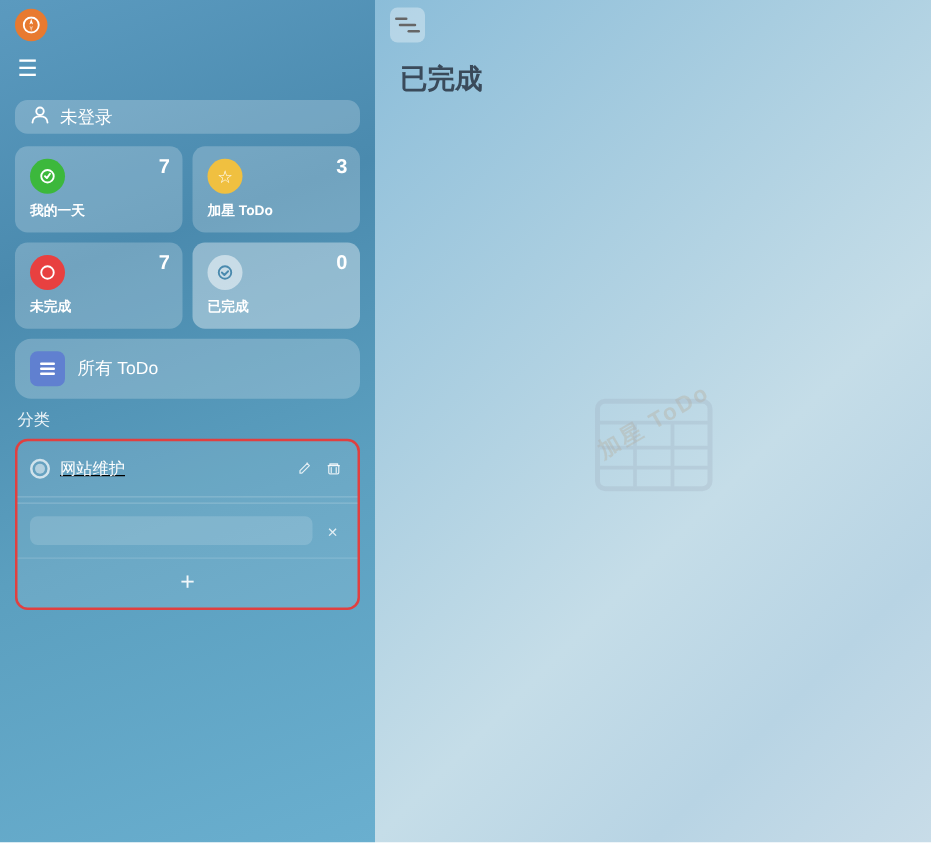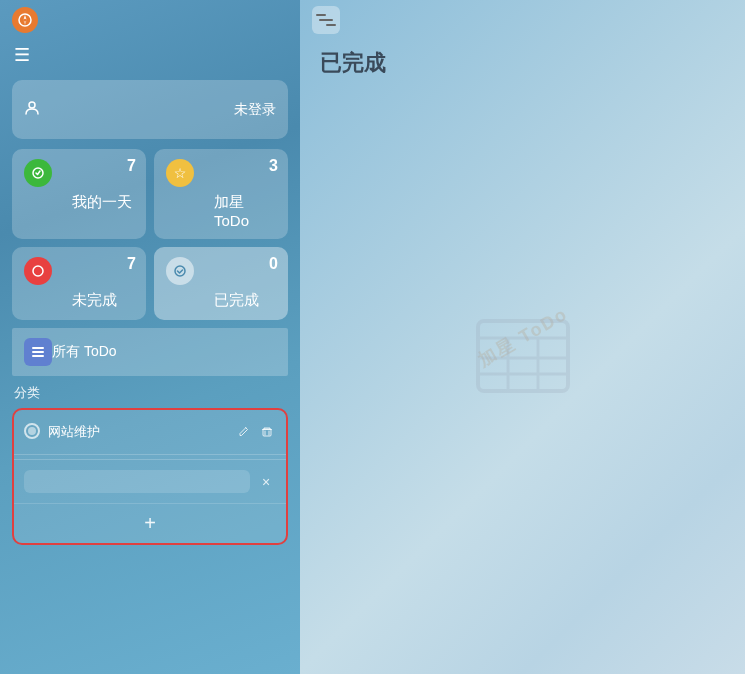--- a/index.html
+++ b/index.html
@@ -47,25 +47,24 @@
     .hamburger {
       font-size: 18px;
       color: #fff;
       cursor: pointer;
     }
 
     .user-section {
       margin: 6px 12px 10px 12px;
       background: rgba(255,255,255,0.22);
       border-radius: 10px;
-      padding: 20px 12px;
+      padding: 4px 12px;
       display: flex;
       align-items: center;
       gap: 8px;
-      justify-content: space-between;
     }
 
     .user-section span {
       color: #fff;
       font-size: 14px;
     }
 
     
     .cards-grid {
       display: grid;
@@ -102,39 +101,38 @@
       border-radius: 50%;
       display: flex;
       align-items: center;
       justify-content: center;
       margin-bottom: 6px;
       font-size: 14px;
     }
 
     .card-label {
       color: #fff;
-      font-size: 15px;
-      font-weight: 400;
-      margin-left: 48px;
+      font-size: 11px;
+      font-weight: 700;
     }
 
     .icon-green { background: #3cb83c; }
     .icon-yellow { background: #f0c040; }
     .icon-red { background: #e84040; }
     .icon-teal { background: rgba(255,255,255,0.5); }
 
     
     .all-todo-row {
       margin: 0 12px 8px 12px;
       background: rgba(255,255,255,0.22);
-      border-radius: 2px;
+      border-radius: 13px;
       padding: 10px 12px;
       display: flex;
       align-items: center;
-      gap: 0;
+      gap: 10px;
       cursor: pointer;
     }
 
     .all-todo-icon {
       width: 28px;
       height: 28px;
       border-radius: 6px;
       background: #6080d0;
       display: flex;
       align-items: center;
@@ -165,24 +163,25 @@
     .categories-list-box {
       border: 2px solid #e04040;
       border-radius: 10px;
       background: rgba(255,255,255,0.10);
       padding: 4px 0 0 0;
       position: relative;
     }
 
     .category-item {
       display: flex;
-      align-items: flex-start;
+      align-items: center;
       padding: 9px 10px;
       gap: 8px;
       position: relative;
+      text-decoration: underline;
     }
 
     .cat-radio {
       width: 16px;
       height: 16px;
       border-radius: 50%;
       border: 2px solid rgba(255,255,255,0.7);
       display: flex;
       align-items: center;
       justify-content: center;

